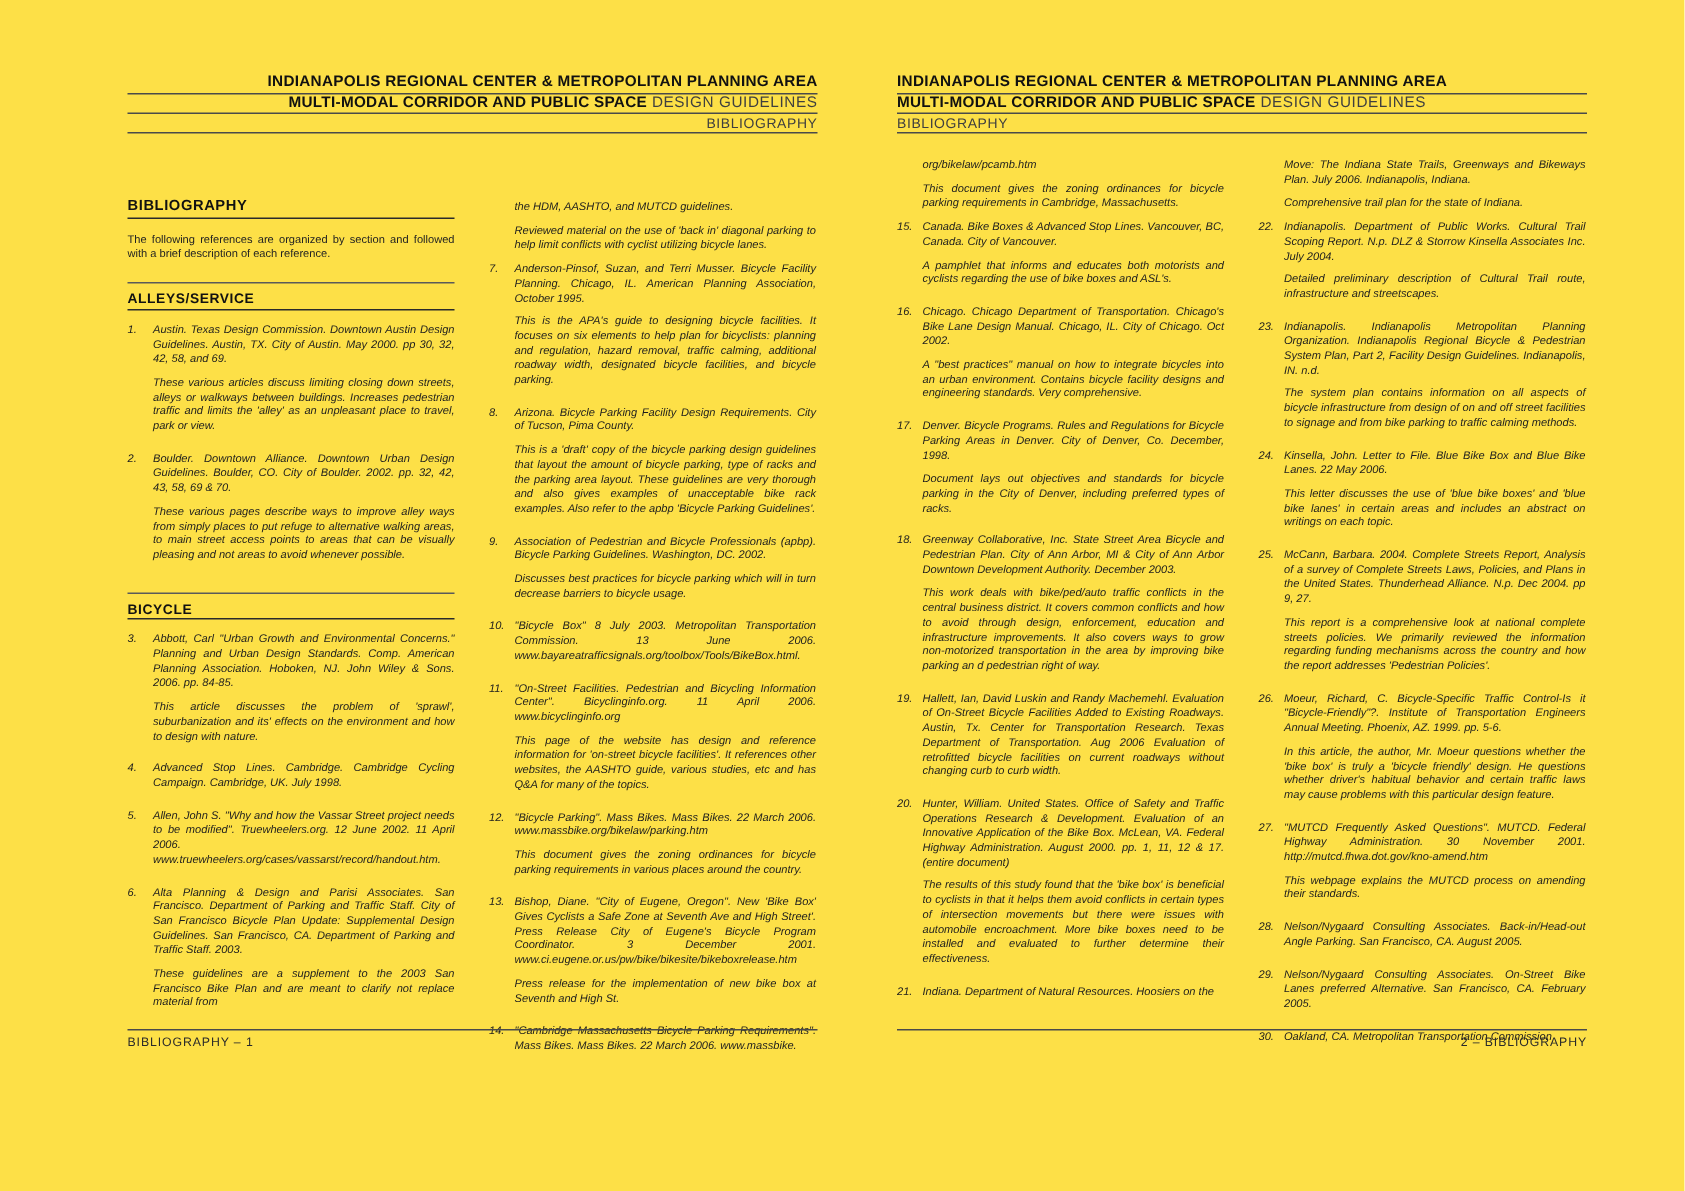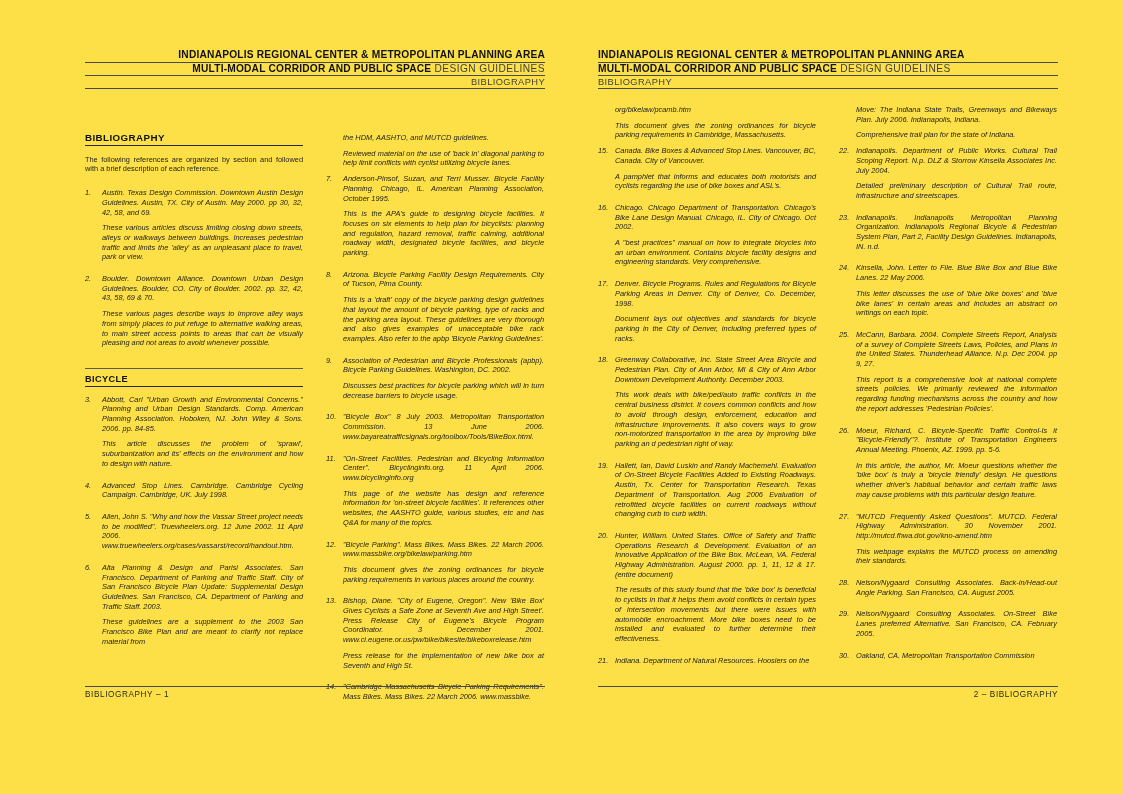--- a/index.html
+++ b/index.html
@@ -32,21 +32,21 @@
     font-size:7.4px; line-height:9.7px;
     font-style:italic; text-align:justify;
     color:#1d1d1d;
   }
 
   .block-title {
     font-style:normal; font-weight:bold; font-size:9.8px; letter-spacing:0.4px;
     border-bottom:1.5px solid #2a2a2a; padding-bottom:2px; margin-bottom:9px;
     text-align:left; color:#111;
   }
-  .block-intro { font-style:normal; margin-bottom:14px; color:#222; }
+  .block-intro { font-style:normal; color:#222; }
   .block-section {
     font-style:normal; font-weight:bold; font-size:9.2px; letter-spacing:0.4px;
     border-top:1px solid #5a5a5a; border-bottom:1.5px solid #2a2a2a;
     padding-top:6px; padding-bottom:1px; margin:14px 0 8px 0;
     text-align:left; color:#111;
   }
   .col .block-section:first-child, .col .block-title:first-child { margin-top:0; }
   .block-para { margin:0 0 6px 17px; }
   .block-entry { display:flex; margin-bottom:6px; }
   .entry-num { width:17px; flex:none; }
@@ -71,20 +71,21 @@
   <section class="page" id="page-0">
     <header class="pg-header">
       <div class="hrow h1row">INDIANAPOLIS REGIONAL CENTER &amp; METROPOLITAN PLANNING AREA</div>
       <div class="hrow h2row"><b>MULTI-MODAL CORRIDOR AND PUBLIC SPACE</b><span class="reg"> DESIGN GUIDELINES</span></div>
       <div class="hrow h3row">BIBLIOGRAPHY</div>
     </header>
     <div class="pg-body">
       <div class="col">
           <div class="block-title">BIBLIOGRAPHY</div>
           <div class="block-intro">The following references are organized by section and followed with a brief description of each reference.</div>
+          <div class="block-section">ALLEYS/SERVICE</div>
           <div class="block-entry">
             <div class="entry-num">1.</div>
             <div class="entry-body">
               <div class="entry-citation">Austin. Texas Design Commission. Downtown Austin Design Guidelines. Austin, TX. City of Austin. May 2000. pp 30, 32, 42, 58, and 69.</div>
               <div class="entry-desc">These various articles discuss limiting closing down streets, alleys or walkways between buildings.  Increases pedestrian traffic and limits the 'alley' as an unpleasant place to travel, park or view.</div>
             </div>
           </div>
           <div class="block-entry">
             <div class="entry-num">2.</div>
             <div class="entry-body">
@@ -247,20 +248,21 @@
             <div class="entry-num">22.</div>
             <div class="entry-body">
               <div class="entry-citation">Indianapolis. Department of Public Works. Cultural Trail Scoping Report. N.p. DLZ &amp; Storrow Kinsella Associates Inc. July 2004.</div>
               <div class="entry-desc">Detailed preliminary description of Cultural Trail route, infrastructure and streetscapes.</div>
             </div>
           </div>
           <div class="block-entry">
             <div class="entry-num">23.</div>
             <div class="entry-body">
               <div class="entry-citation">Indianapolis. Indianapolis Metropolitan Planning Organization. Indianapolis Regional Bicycle &amp; Pedestrian System Plan, Part 2, Facility Design Guidelines. Indianapolis, IN. n.d.</div>
+              <div class="entry-desc">The system plan contains information on all aspects of bicycle infrastructure from design of on and off street facilities to signage and from bike parking to traffic calming methods.</div>
             </div>
           </div>
           <div class="block-entry">
             <div class="entry-num">24.</div>
             <div class="entry-body">
               <div class="entry-citation">Kinsella, John. Letter to File. Blue Bike Box and Blue Bike Lanes. 22 May 2006.</div>
               <div class="entry-desc">This letter discusses the use of 'blue bike boxes' and 'blue bike lanes' in certain areas and includes an abstract on writings on each topic.</div>
             </div>
           </div>
           <div class="block-entry">

